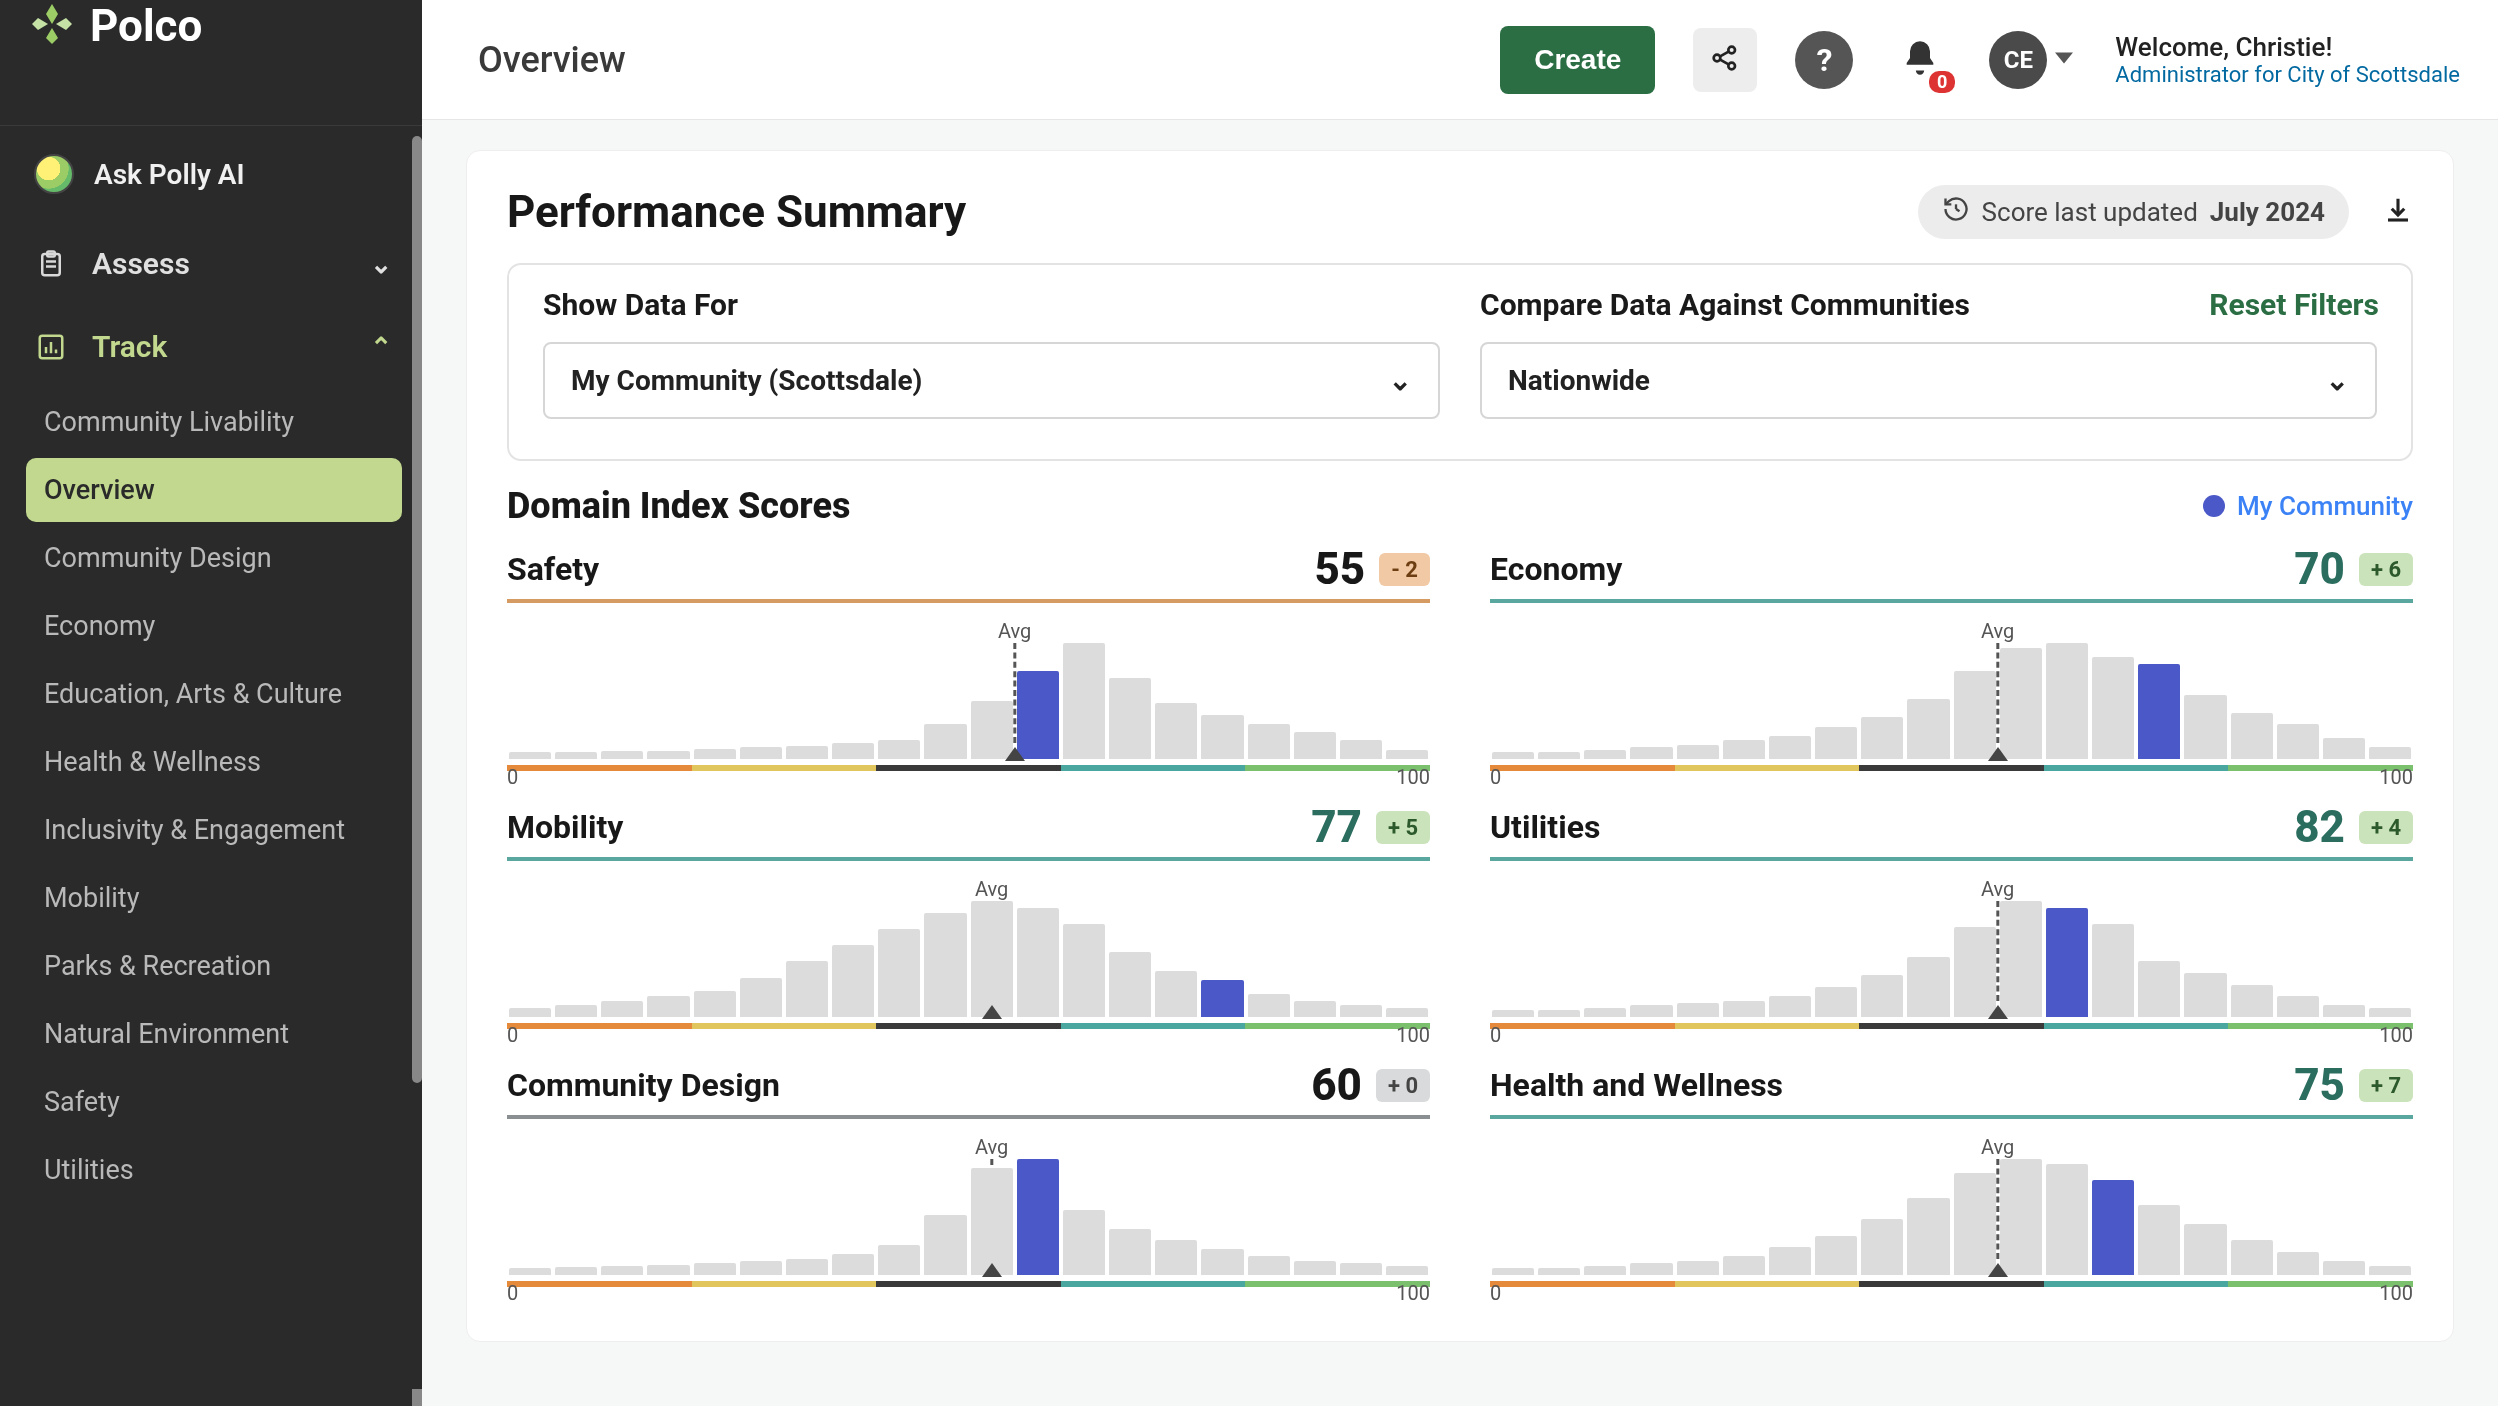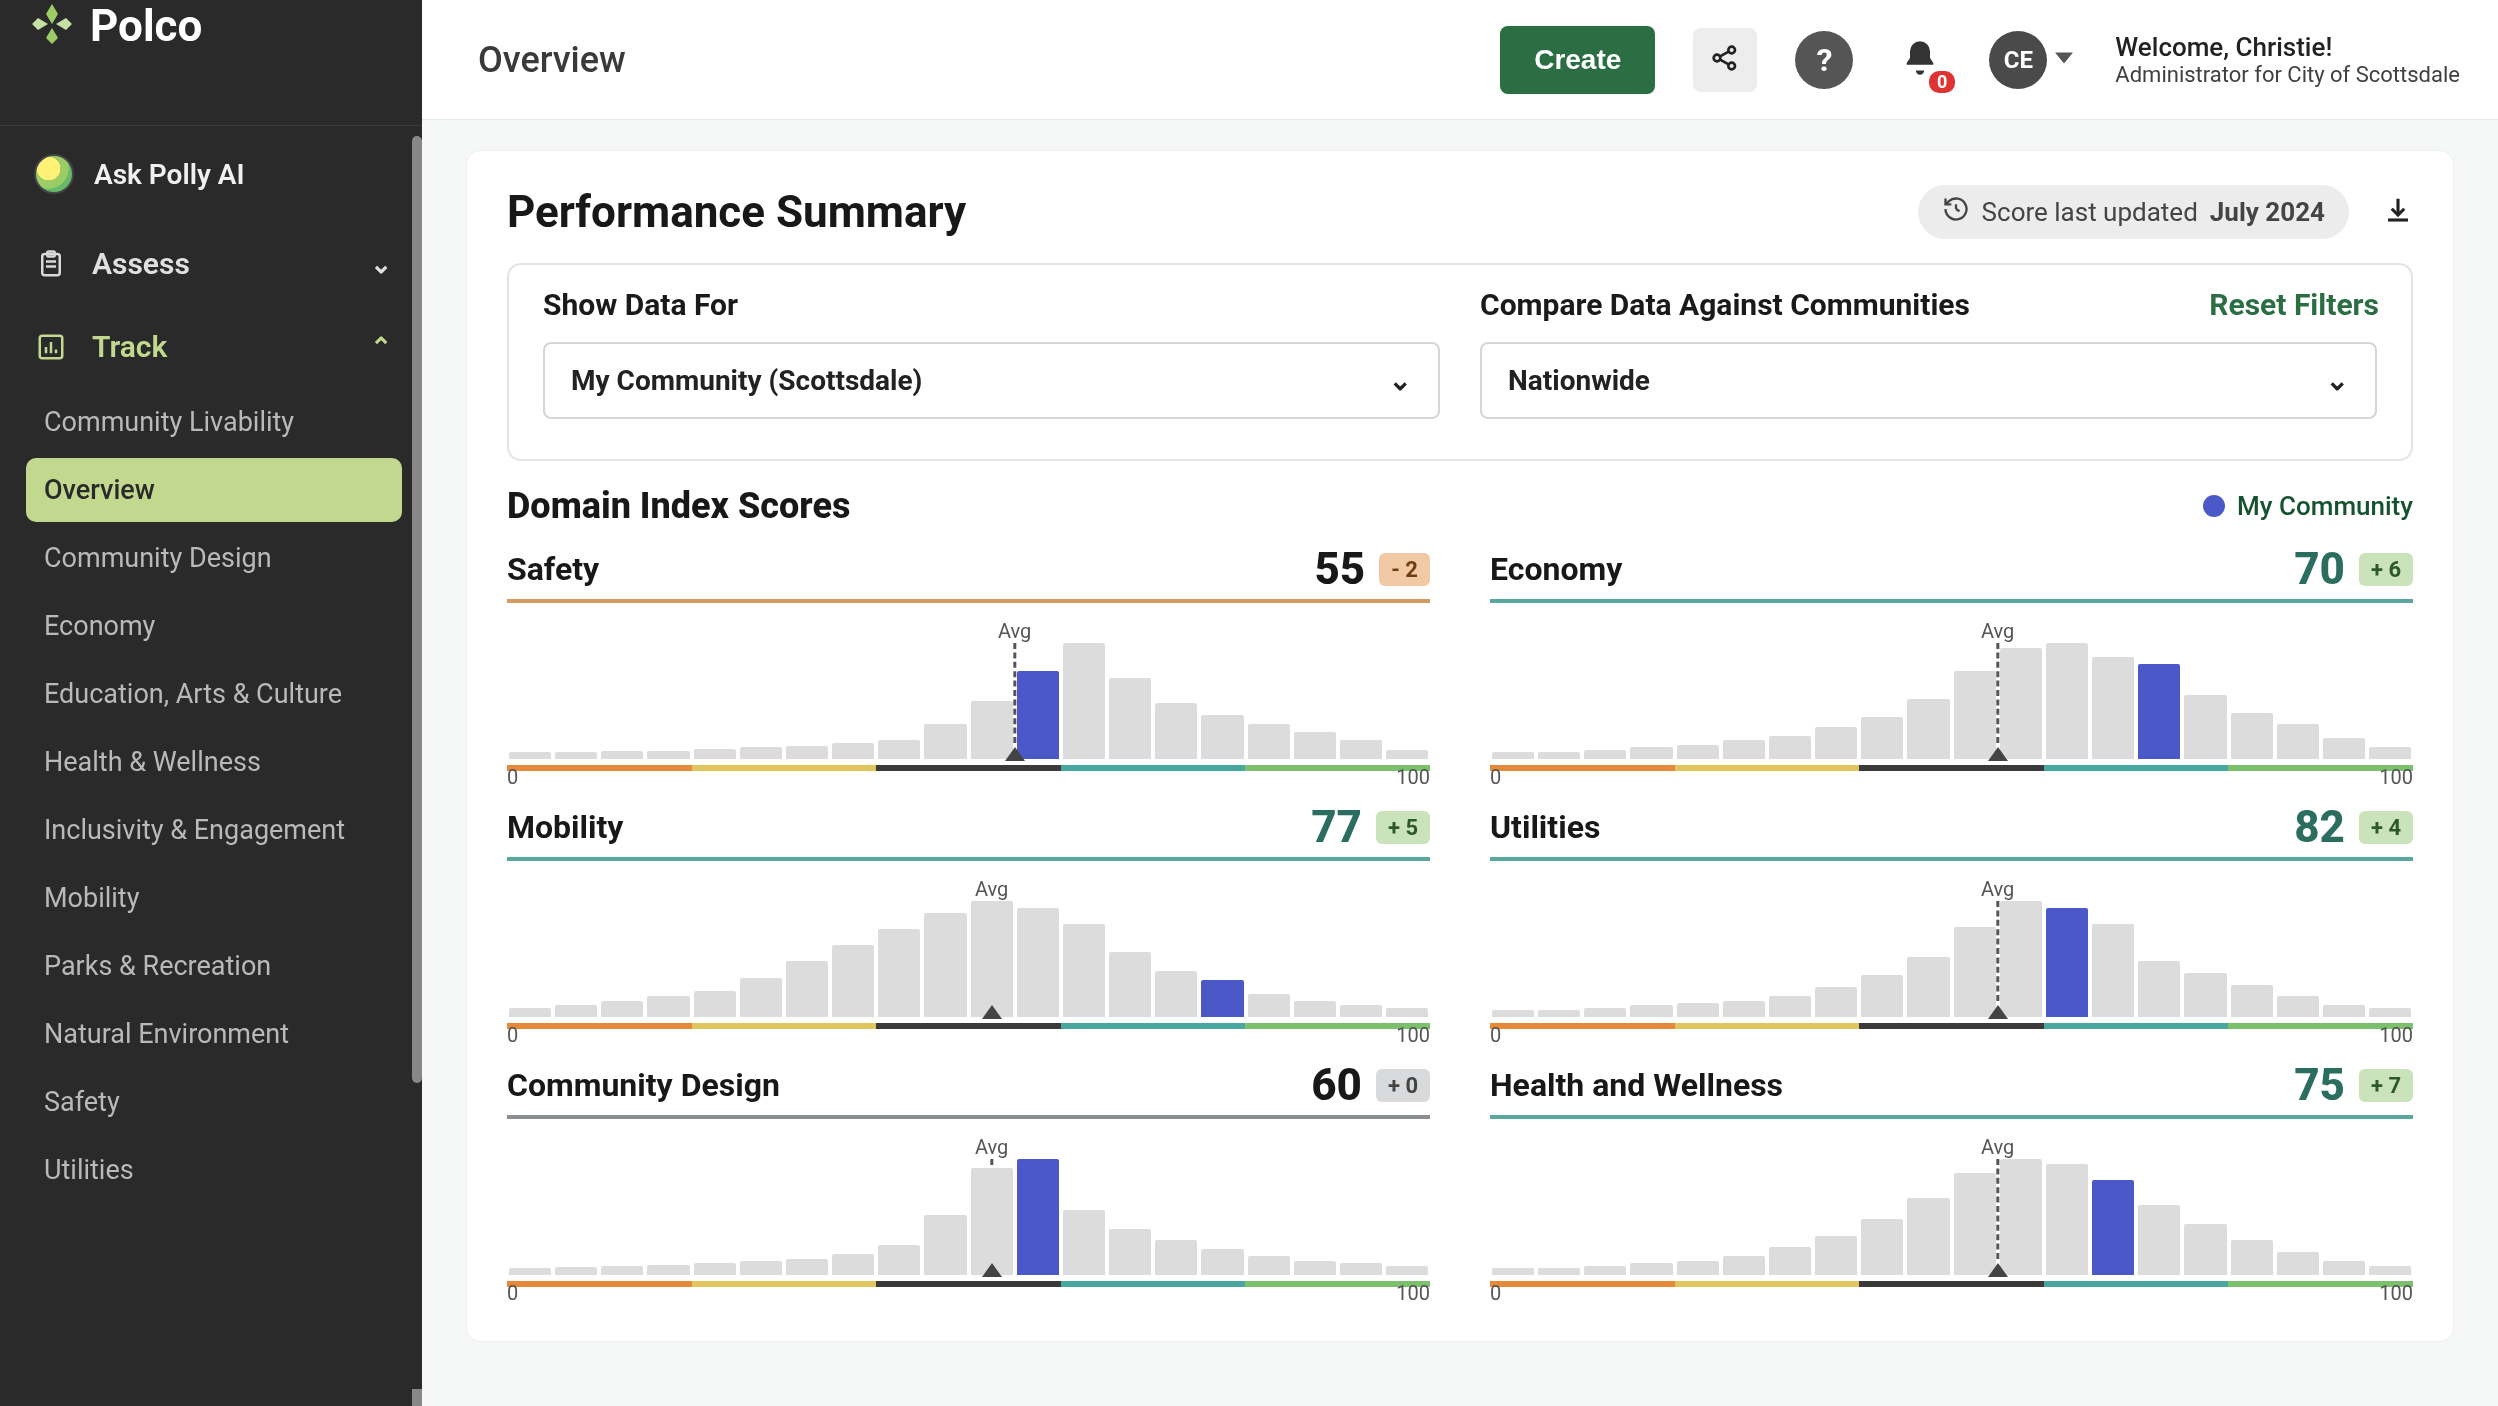--- a/index.html
+++ b/index.html
@@ -158,21 +158,21 @@
   }
   .avatar-btn{
     display:flex; align-items:center; gap:8px; margin-left:20px; cursor:pointer;
   }
   .avatar-circle{
     width:58px;height:58px;border-radius:50%;background:#4a4a4a;color:#ffffff;
     display:flex;align-items:center;justify-content:center;font-size:24px;font-weight:700;
   }
   .welcome-block{ margin-left:22px; }
   .welcome-line1{ font-size:26px; font-weight:500; color:#222;}
-  .welcome-line2{ font-size:22px; color:#404040;}
+  .welcome-line2{ font-size:22px; color:#0369a1;}
   .content-scroll{
     flex:1;
     padding: 30px 44px;
     overflow:auto;
   }
   .panel{
     background:#fff;
     border-radius:14px;
     border:1px solid #eee;
     padding: 34px 40px 40px 40px;
@@ -202,21 +202,21 @@
   .filter-row{ display:flex; gap:40px; }
   .filter-col{ flex:1; }
   .filter-label{ font-size:30px; font-weight:700; margin-bottom:20px; color:#1a1a1a;}
   .dropdown{
     border:2px solid #d6d6d6; border-radius:8px; padding:20px 26px;
     display:flex; align-items:center; justify-content:space-between;
     font-size:28px; font-weight:700; cursor:pointer; background:#fff;
   }
   .section-row{ display:flex; align-items:center; gap:20px; margin-bottom:6px;}
   .section-title{ font-size:36px; font-weight:800; color:#181818;}
-  .legend{ margin-left:auto; display:flex; align-items:center; gap:12px; color:#14532d; font-size:26px; font-weight:500;}
+  .legend{ margin-left:auto; display:flex; align-items:center; gap:12px; color:#3b82f6; font-size:26px; font-weight:500;}
   .legend-dot{ width:22px;height:22px;border-radius:50%; background:#4b58c8;}
   .grid{
     margin-top:8px;
     display:grid;
     grid-template-columns: 1fr 1fr;
     gap: 8px 60px;
   }
   .card{
     padding-top:8px;
   }

